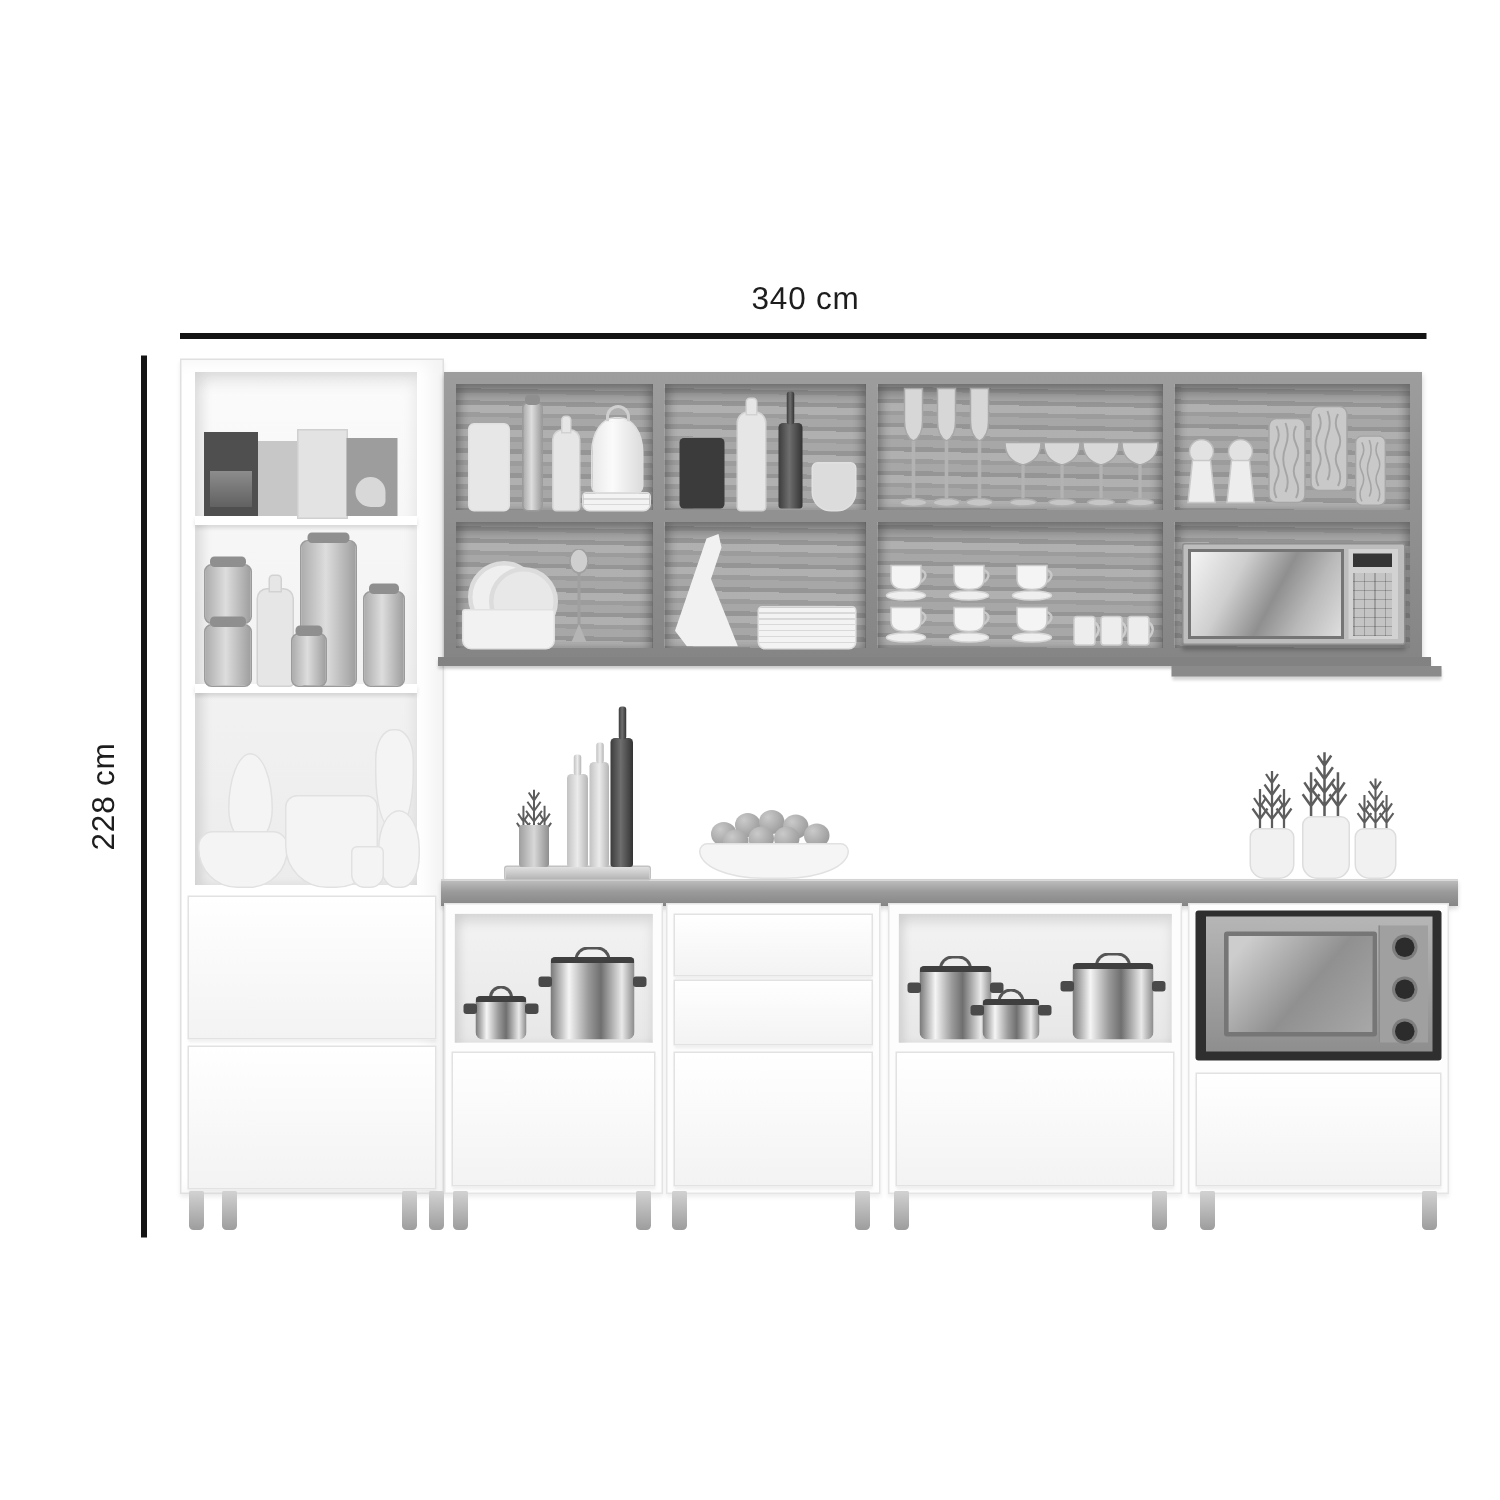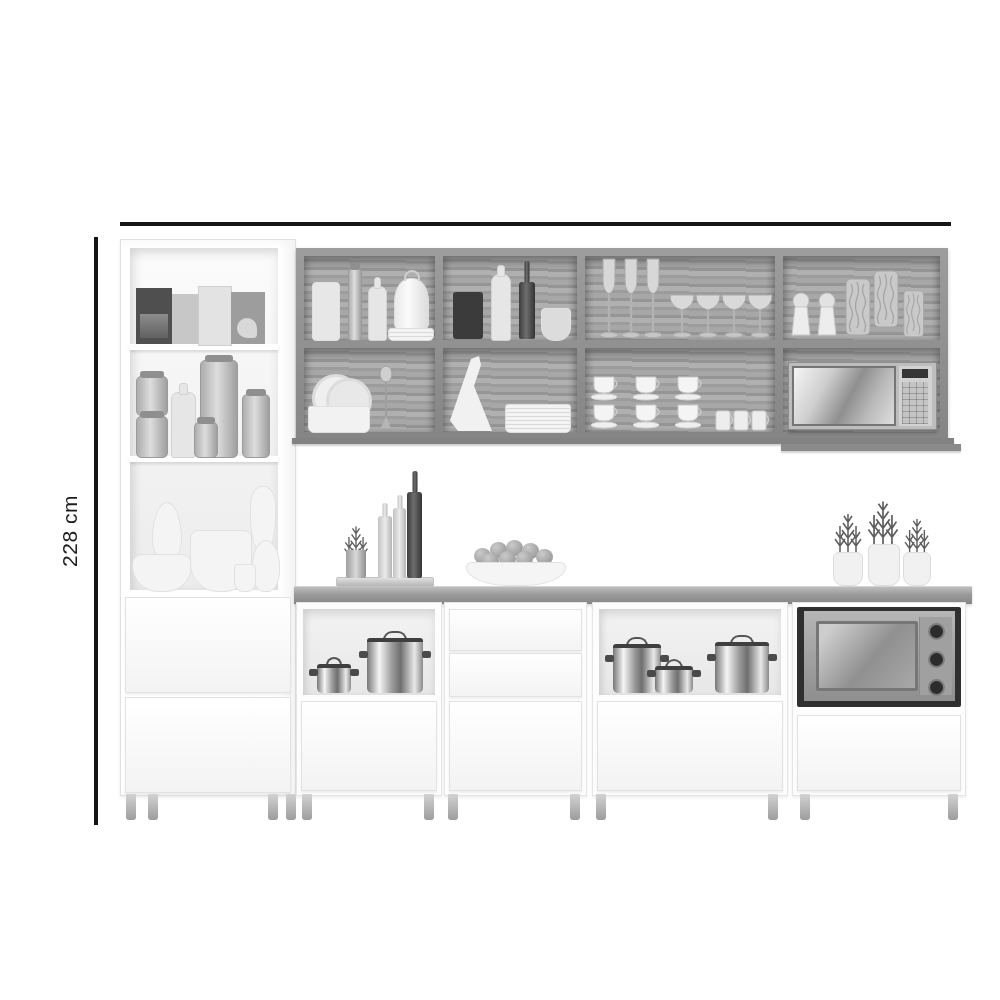--- a/index.html
+++ b/index.html
@@ -107,20 +107,21 @@
       background:radial-gradient(circle at 35% 30%,#cacaca,#8d8d8d);}
   .fbowl{position:absolute;left:0;top:22px;width:98px;height:22px;background:#f5f5f5;
       border:1px solid #e1e1e1;border-radius:6px 6px 46px 46px / 6px 6px 20px 20px;}
   .plantpot{position:absolute;background:#f1f1f1;border:1px solid #ddd;border-radius:6px 6px 10px 10px;}
 </style>
 </head>
 <body>
 
 <div class="canvas">
 
+  <div class="dim-label dim-label-top">340 cm</div>
   <div class="dl-top"></div>
   <div class="dim-label dim-label-left">228 cm</div>
   <div class="dl-left"></div>
 
   <svg width="0" height="0" style="position:absolute">
     <defs>
       <g id="sprigs" stroke="#5d5d5d" stroke-width="1.5" fill="none">
         <path d="M20 50 V12 M20 44 l-7 -9 M20 44 l7 -9 M20 36 l-6 -8 M20 36 l6 -8 M20 28 l-5 -7 M20 28 l5 -7 M20 20 l-4 -6 M20 20 l4 -6"></path>
         <path d="M12 50 V24 M12 44 l-5 -7 M12 44 l5 -7 M12 36 l-4 -6 M12 36 l4 -6"></path>
         <path d="M28 50 V24 M28 44 l-5 -7 M28 44 l5 -7 M28 36 l-4 -6 M28 36 l4 -6"></path>

